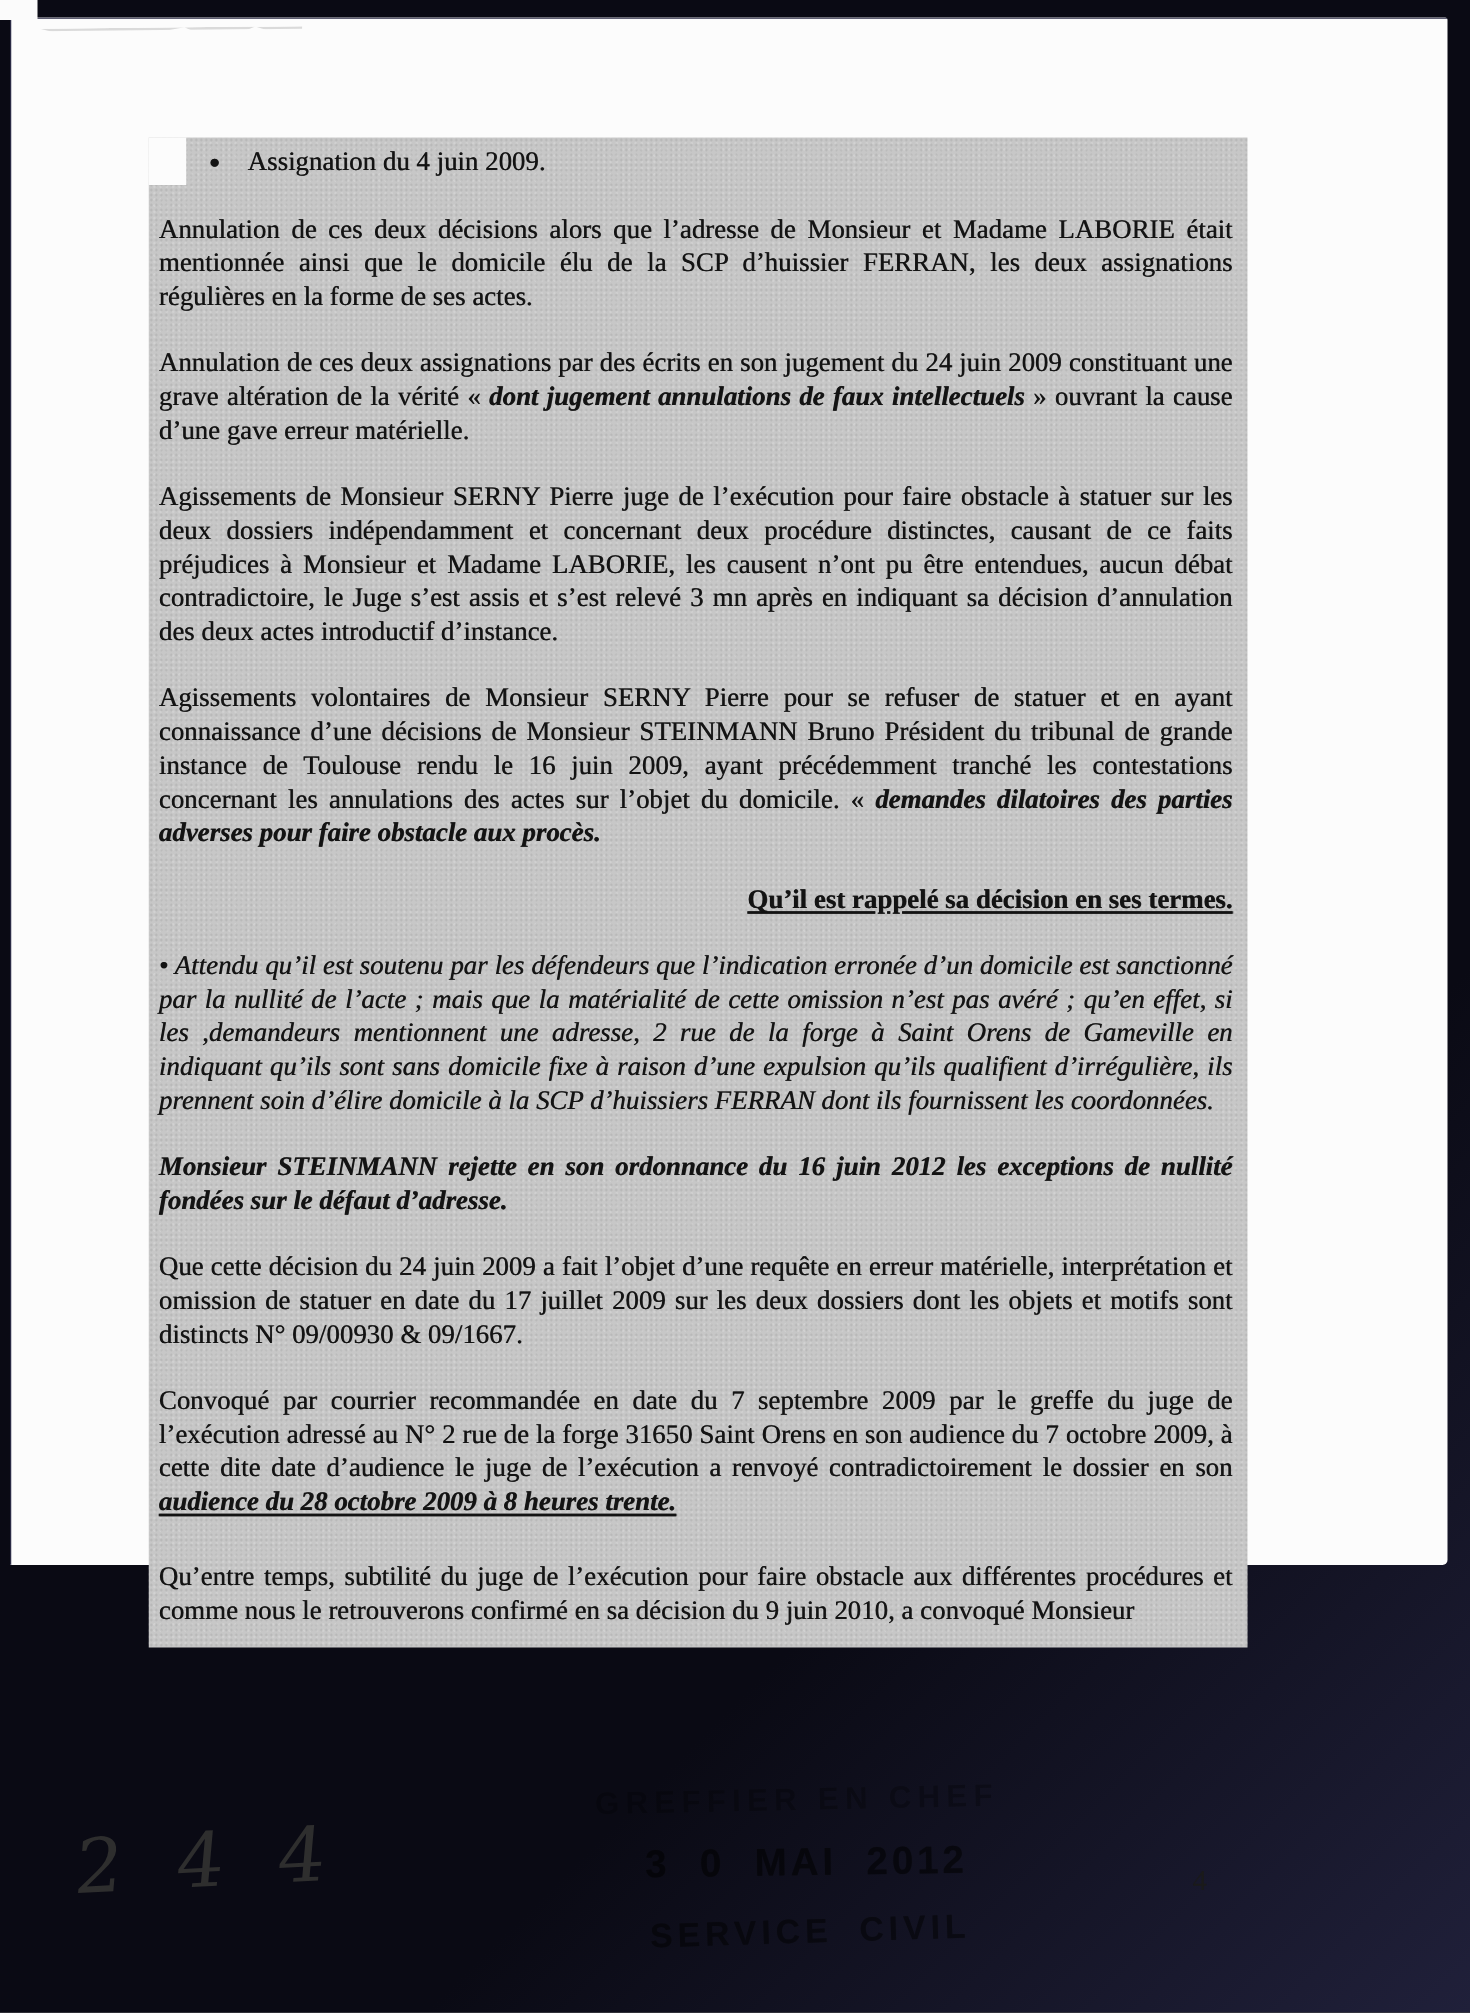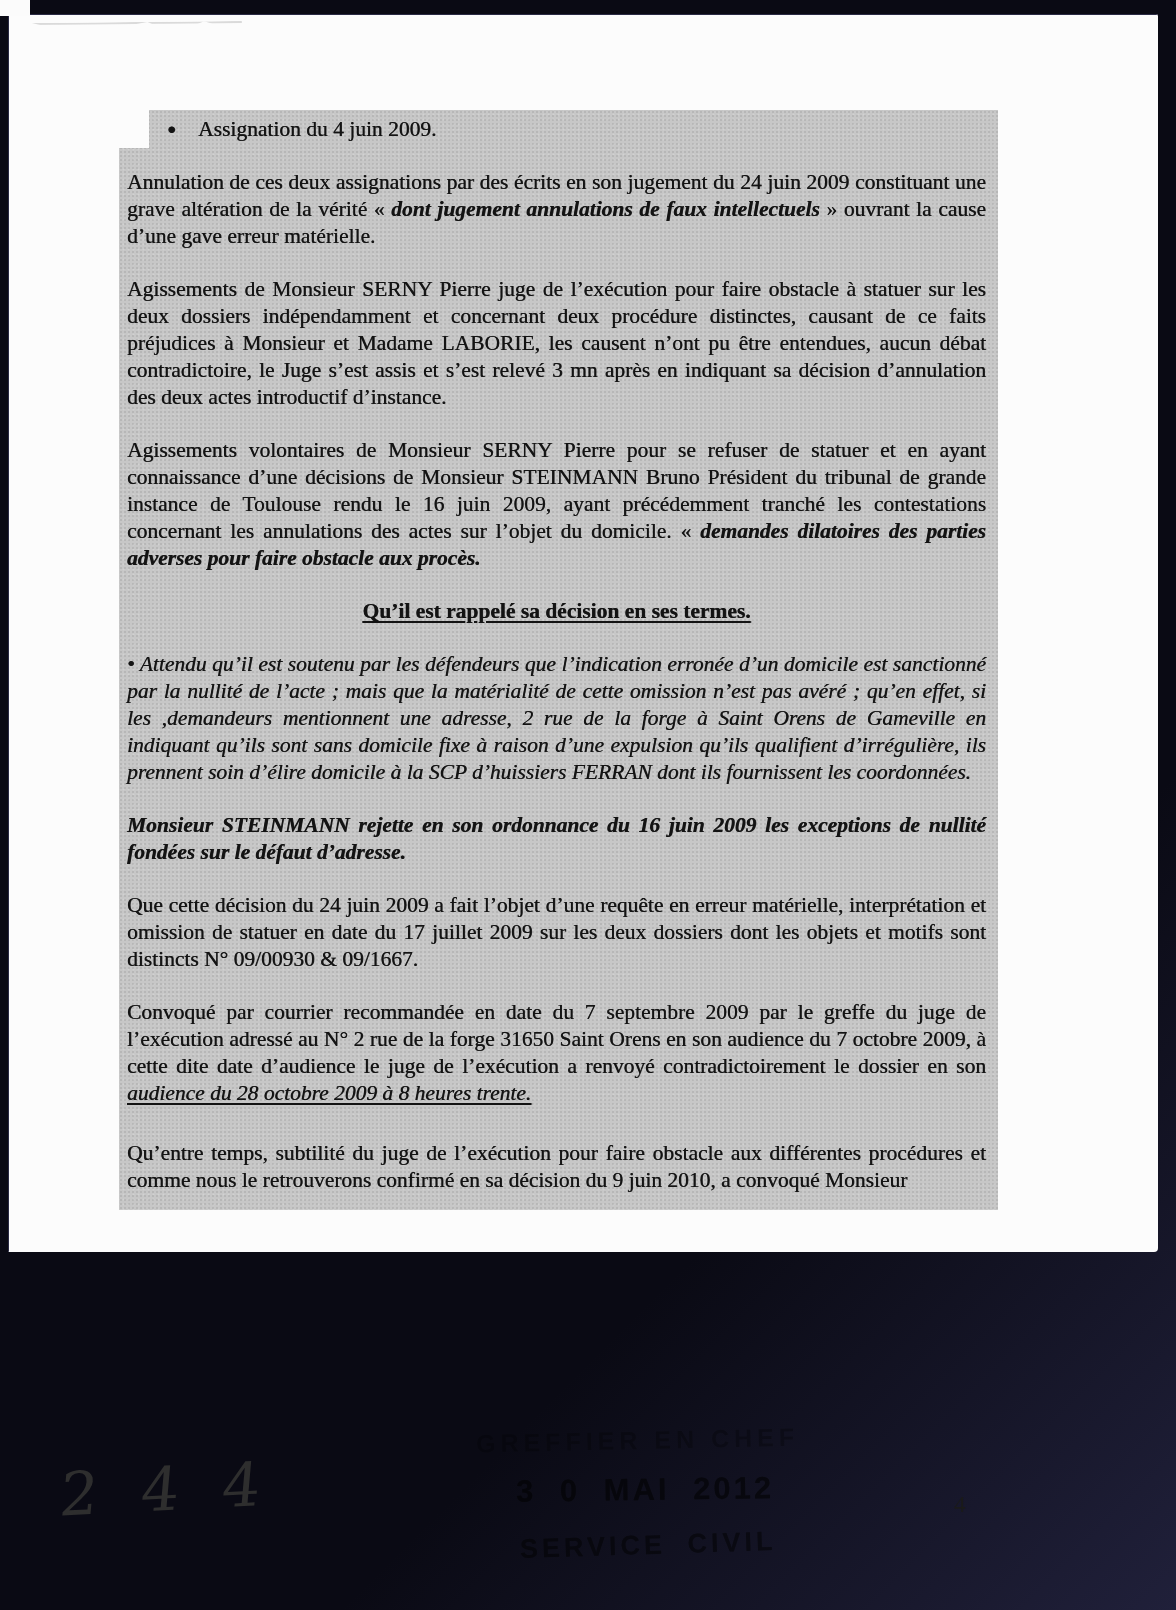--- a/index.html
+++ b/index.html
@@ -74,27 +74,27 @@
     display: inline-block;
     font-size: 15px;
     vertical-align: 2px;
     margin-right: 22px;
   }
   .heading-underline {
     font-weight: bold;
     text-decoration: underline;
     text-decoration-thickness: 2px;
     text-underline-offset: 3px;
-    text-align: center;
+    text-align: right;
   }
   .heading-bold { font-weight: bold; text-align: left; }
   .italic-par { font-style: italic; }
   .bold-italic { font-weight: bold; font-style: italic; }
   .bold-italic-underline {
-    font-weight: normal; font-style: italic;
+    font-weight: bold; font-style: italic;
     text-decoration: underline;
     text-decoration-thickness: 2px;
     text-underline-offset: 3px;
   }
   .stamp {
     position: absolute;
     font-family: "Liberation Sans", sans-serif;
     mix-blend-mode: multiply;
     white-space: nowrap;
   }
@@ -151,34 +151,35 @@
 <div class="scan-frame">
   <div class="page">
 
     <div class="pencil-mark"></div>
 
     <div class="text-block">
       <div class="gray-notch"></div>
 
       <p class="bullet-line"><span class="bullet-glyph">●</span><span>Assignation du 4 juin 2009.</span></p>
 
+      <p>Annulation de ces deux décisions alors que l’adresse de Monsieur et Madame LABORIE était mentionnée ainsi que le domicile élu de la SCP d’huissier FERRAN, les deux assignations régulières en la forme de ses actes.</p>
 
       <p><span>Annulation de ces deux assignations par des écrits en son jugement du 24 juin 2009 constituant une grave altération de la vérité « </span><span class="bold-italic">dont jugement annulations de faux intellectuels</span><span> » ouvrant la cause d’une gave erreur matérielle.</span></p>
 
       <p>Agissements de Monsieur SERNY Pierre juge de l’exécution pour faire obstacle à statuer sur les deux dossiers indépendamment et concernant deux procédure distinctes, causant de ce faits préjudices à Monsieur et Madame LABORIE, les causent n’ont pu être entendues, aucun débat contradictoire, le Juge s’est assis et s’est relevé 3 mn après en indiquant sa décision d’annulation des deux actes introductif d’instance.</p>
 
       <p><span>Agissements volontaires de Monsieur SERNY Pierre pour se refuser de statuer et en ayant connaissance d’une décisions de Monsieur STEINMANN Bruno Président du tribunal de grande instance de Toulouse rendu le 16 juin 2009, ayant précédemment tranché les contestations concernant les annulations des actes sur l’objet du domicile. « </span><span class="bold-italic">demandes dilatoires des parties adverses pour faire obstacle aux procès.</span></p>
 
       <p class="heading-underline">Qu’il est rappelé sa décision en ses termes.</p>
 
 
       <p class="italic-par">• Attendu qu’il est soutenu par les défendeurs que l’indication erronée d’un domicile est sanctionné par la nullité de l’acte ; mais que la matérialité de cette omission n’est pas avéré ; qu’en effet, si les ,demandeurs mentionnent une adresse, 2 rue de la forge à Saint Orens de Gameville en indiquant qu’ils sont sans domicile fixe à raison d’une expulsion qu’ils qualifient d’irrégulière, ils prennent soin d’élire domicile à la SCP d’huissiers FERRAN dont ils fournissent les coordonnées.</p>
 
 
-      <p class="bold-italic">Monsieur STEINMANN rejette en son ordonnance du 16 juin 2009 les exceptions de nullité fondées sur le défaut d’adresse.</p>
+      <p class="bold-italic">Monsieur STEINMANN rejette en son ordonnance du 16 juin 2012 les exceptions de nullité fondées sur le défaut d’adresse.</p>
 
       <p>Que cette décision du 24 juin 2009 a fait l’objet d’une requête en erreur matérielle, interprétation et omission de statuer en date du 17 juillet 2009 sur les deux dossiers dont les objets et motifs sont distincts N° 09/00930 &amp; 09/1667.</p>
 
       <p><span>Convoqué par courrier recommandée en date du 7 septembre 2009 par le greffe du juge de l’exécution adressé au N° 2 rue de la forge 31650 Saint Orens en son audience du 7 octobre 2009, à cette dite date d’audience le juge de l’exécution a renvoyé contradictoirement le dossier en son </span><span class="bold-italic-underline">audience du 28 octobre 2009 à 8 heures trente.</span></p>
 
       <p>Qu’entre temps, subtilité du juge de l’exécution pour faire obstacle aux différentes procédures et comme nous le retrouverons confirmé en sa décision du 9 juin 2010, a convoqué Monsieur</p>
     </div>
 
     <div class="stamp stamp-greffier">GREFFIER EN CHEF</div>
 

